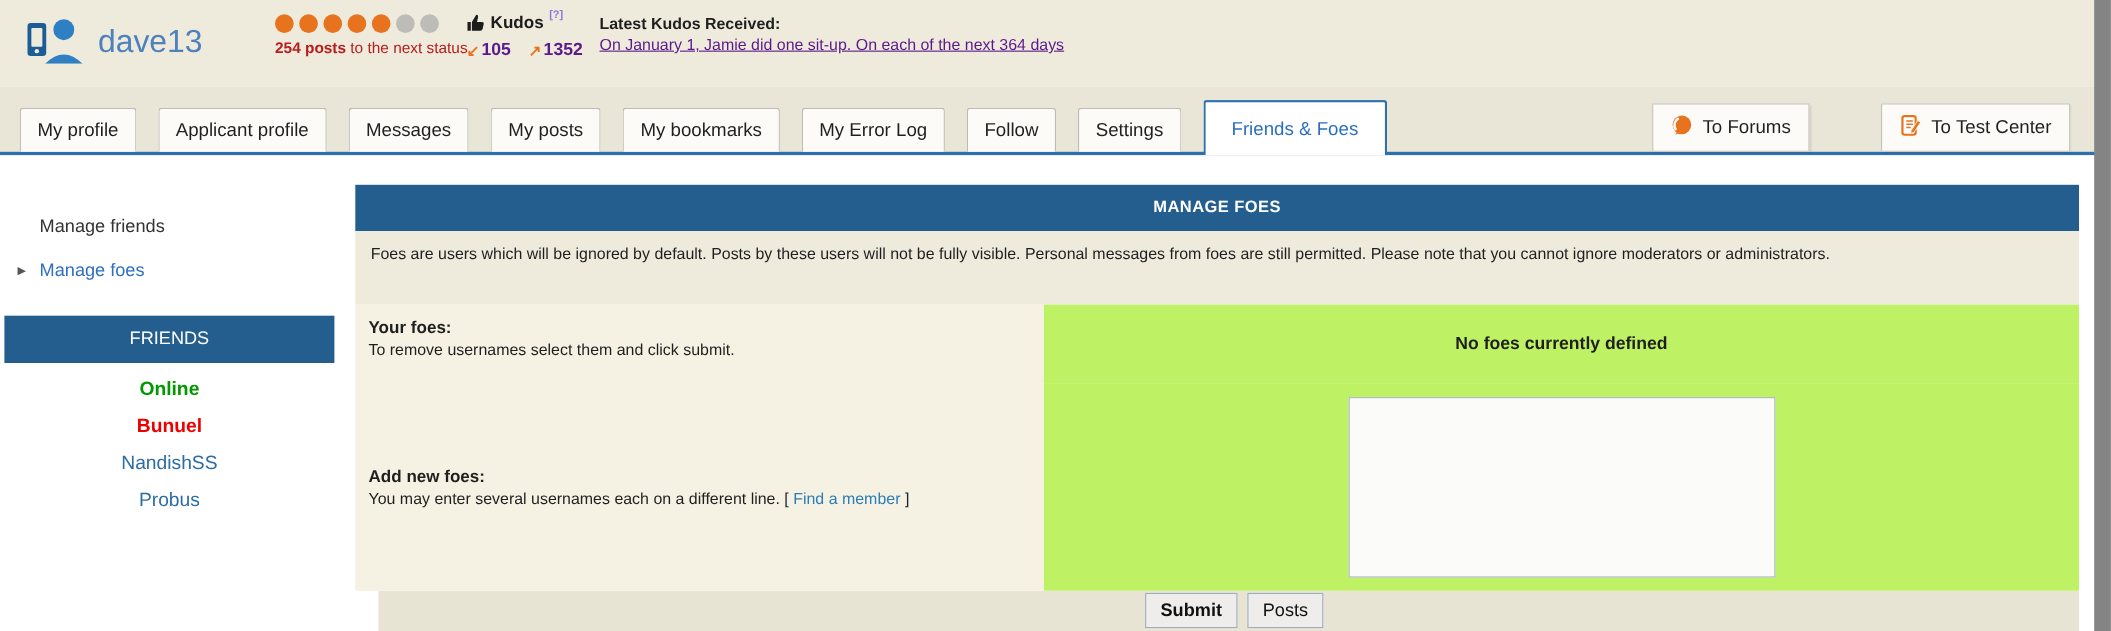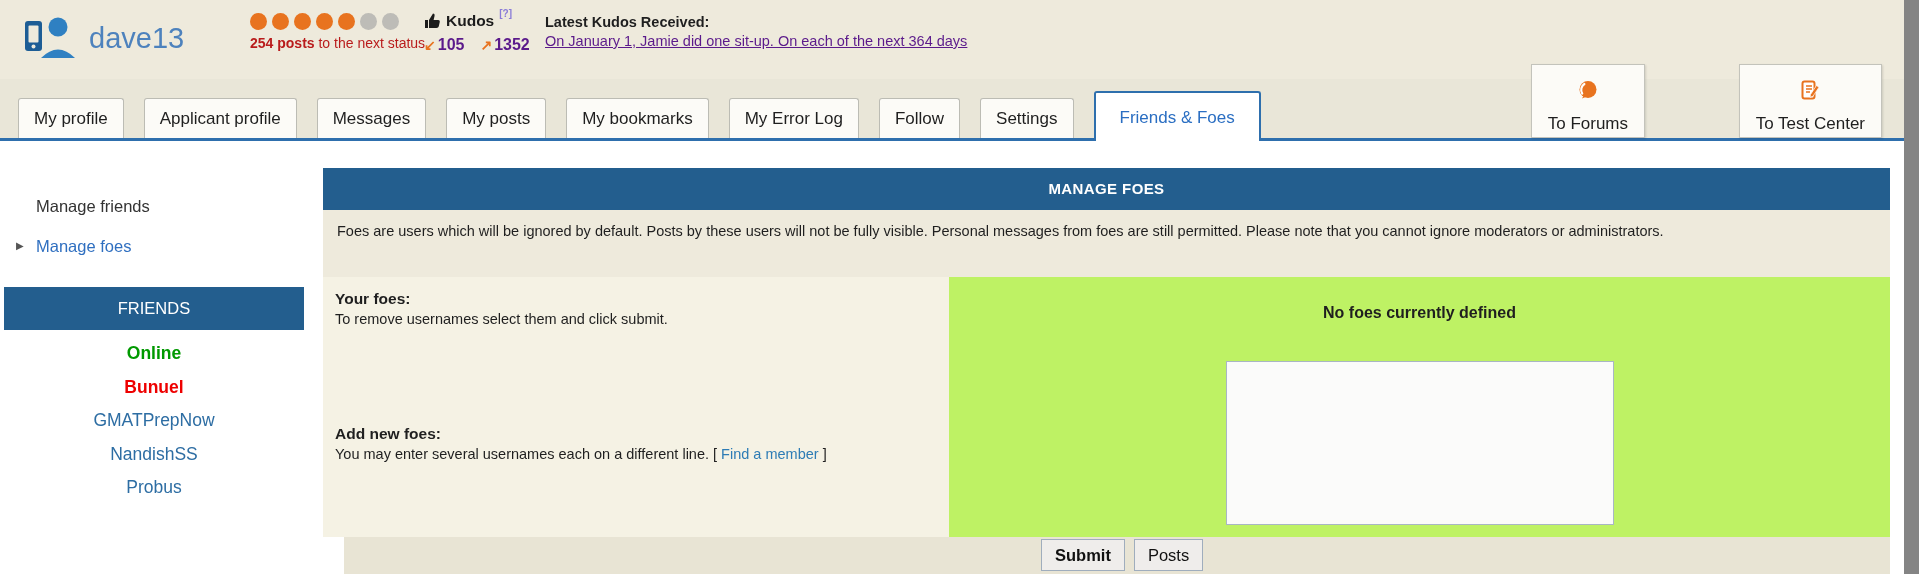--- a/index.html
+++ b/index.html
@@ -27,22 +27,22 @@
   .latest-link{display:inline-block;margin-top:3px;font-size:14.5px;color:#5b1a8b;text-decoration:underline;cursor:pointer;}
   
   .tabstrip{position:absolute;top:79px;left:0;width:1904px;height:62px;background:#e9e6d8;}
   .tabline{position:absolute;bottom:0;left:0;width:100%;height:3px;background:#2e6fad;z-index:1;}
   .tabs{position:absolute;bottom:3px;left:18px;display:flex;align-items:flex-end;list-style:none;margin:0;padding:0;gap:20px;z-index:2;}
   .tab{background:#fcfbf7;border:1px solid #bcbcb4;border-bottom:none;border-radius:3px 3px 0 0;
        padding:10px 15px 9px;font-size:17px;color:#1f1f1f;cursor:pointer;white-space:nowrap;}
   .tab.active{background:#fff;border:2px solid #2e6fad;border-bottom:none;color:#2a6ec2;
        padding:15px 24px 13px;margin-bottom:-3px;position:relative;z-index:3;}
   .tab-action{position:absolute;bottom:3px;display:flex;align-items:center;gap:9px;background:#fcfbf7;
-       border:1px solid #c3c3bb;font-size:17px;color:#1f1f1f;padding:15px 16px;height:42px;cursor:pointer;
-       box-shadow:1px 1px 2px rgba(0,0,0,.12);z-index:2;flex-direction:column;}
+       border:1px solid #c3c3bb;font-size:17px;color:#1f1f1f;padding:0 16px;height:42px;cursor:pointer;
+       box-shadow:1px 1px 2px rgba(0,0,0,.12);z-index:2;}
   #to-forums{right:259px;}
   #to-test-center{right:22px;}
   
   .content{position:absolute;top:141px;left:0;width:1904px;height:433px;background:#fff;}
   
   .side-link{position:absolute;font-size:16.5px;cursor:pointer;}
   .side-link.plain{left:36px;top:56px;color:#333;}
   .side-link.sel{left:36px;top:96px;color:#2f6fc0;}
   .arrow-bullet{position:absolute;left:-20px;top:3px;font-size:10px;color:#555;}
   .friends-header{position:absolute;left:4px;top:146px;width:300px;height:43px;background:#235e8e;
@@ -182,21 +182,20 @@
   <div class="content">
 
     <div class="side-link plain">Manage friends</div>
     <div class="side-link sel">
       <span class="arrow-bullet">▶</span><span>Manage foes</span>
     </div>
     <div class="friends-header">FRIENDS</div>
     <ul class="friends-list" id="friends-list">
         <li class="friend" style="color: rgb(0, 153, 0); font-weight: bold;">Online</li>
         <li class="friend" style="color: rgb(238, 0, 0); font-weight: bold;">Bunuel</li>
-        <li class="friend" style="color: rgb(45, 109, 163);">GMATPrepNow</li>
         <li class="friend" style="color: rgb(45, 109, 163);">NandishSS</li>
         <li class="friend" style="color: rgb(45, 109, 163);">Probus</li>
       </ul>
 
     <div class="panel">
       <div class="panel-title">MANAGE FOES</div>
       <div class="panel-desc">Foes are users which will be ignored by default. Posts by these users will not be fully visible. Personal messages from foes are still permitted. Please note that you cannot ignore moderators or administrators.</div>
 
       <div class="form">
         <div class="cell cell-label r1">

